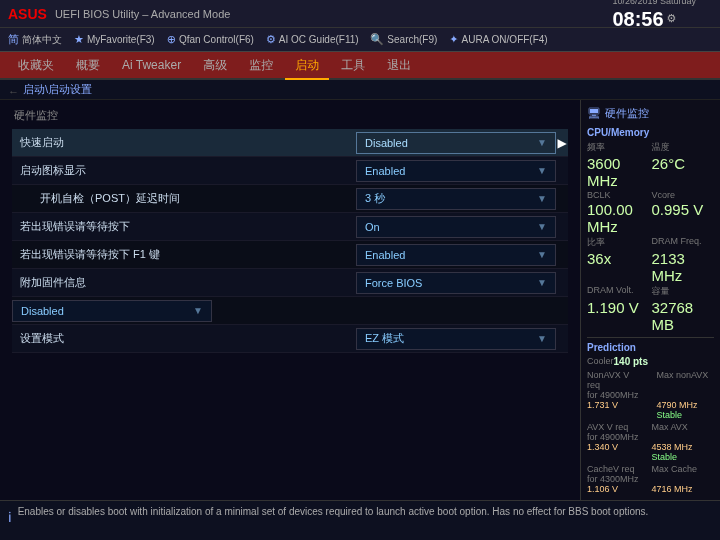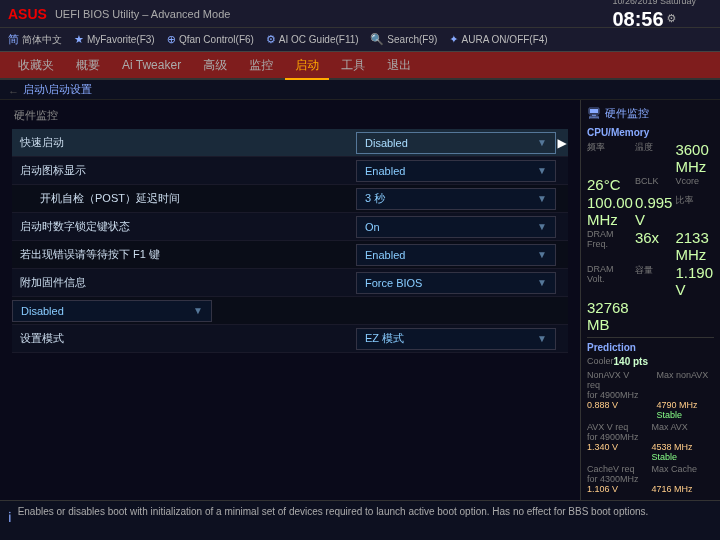--- a/index.html
+++ b/index.html
@@ -323,21 +323,21 @@
       <div style="display:flex;align-items:flex-end">
         <div class="settings-value">
           <span>3 秒</span>
           <span class="dropdown-arrow">▼</span>
         </div>
         <div class="cursor-indicator"></div>
       </div>
     </div>
 
     <div class="settings-row">
-      <span class="settings-label">启动时数字锁定键状态</span>
+      <span class="settings-label">若出现错误请等待按下</span>
       <div style="display:flex;align-items:center">
         <div class="settings-value">
           <span>On</span>
           <span class="dropdown-arrow">▼</span>
         </div>
         <div class="cursor-indicator"></div>
       </div>
     </div>
 
     <div class="settings-row">
@@ -385,21 +385,21 @@
   </div>
 
   <div id="right-panel">
     <div class="hw-title">
       <span>🖥</span>
       <span>硬件监控</span>
     </div>
 
     <div class="hw-section-title">CPU/Memory</div>
 
-    <div style="display:grid;grid-template-columns:1fr 1fr 1fr;gap:1px 2px;margin-bottom:3px">
+    <div style="display:grid;grid-template-columns:1fr 1fr;gap:1px 2px;margin-bottom:3px">
       <span class="hw-label">频率</span>
       <span class="hw-label">温度</span>
       <span class="hw-value">3600 MHz</span>
       <span class="hw-value">26°C</span>
 
       <span class="hw-label">BCLK</span>
       <span class="hw-label">Vcore</span>
       <span class="hw-value">100.00 MHz</span>
       <span class="hw-value">0.995 V</span>
 
@@ -419,21 +419,21 @@
     <div class="prediction-title">Prediction</div>
     <div style="display:flex;justify-content:flex-start;margin-bottom:3px">
       <span class="pred-label">Cooler</span>
       <span class="cooler-pts">140 pts</span>
     </div>
 
     <div style="margin-bottom:2px">
       <div style="display:grid;grid-template-columns:1fr 1fr;gap:0 12px">
         <span class="pred-label">NonAVX V req<br>for 4900MHz</span>
         <span class="pred-label">Max nonAVX</span>
-        <span class="pred-value">0.888 V</span>
+        <span class="pred-value">1.731 V</span>
         <div>
           <div class="pred-value">4790 MHz</div>
           <div class="pred-stable">Stable</div>
         </div>
       </div>
     </div>
     <div style="margin-bottom:2px">
       <div style="display:grid;grid-template-columns:1fr 1fr;gap:0 2px">
         <span class="pred-label">AVX V req<br>for 4900MHz</span>
         <span class="pred-label">Max AVX</span>

